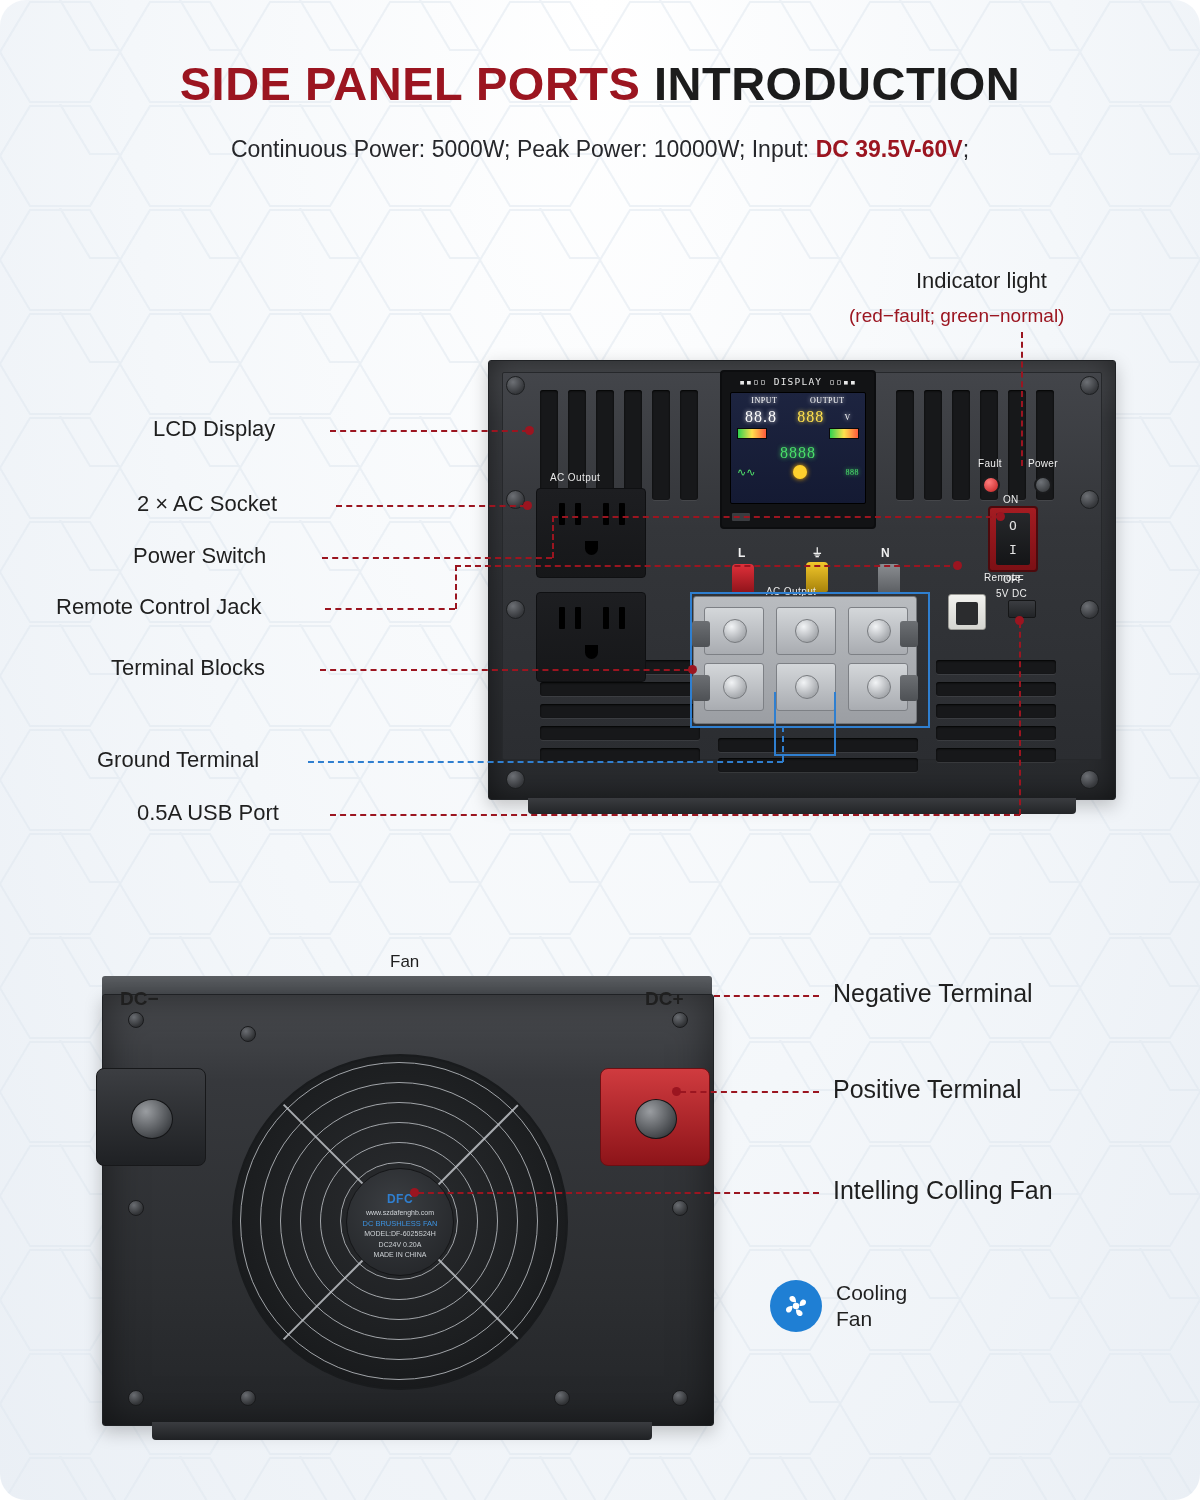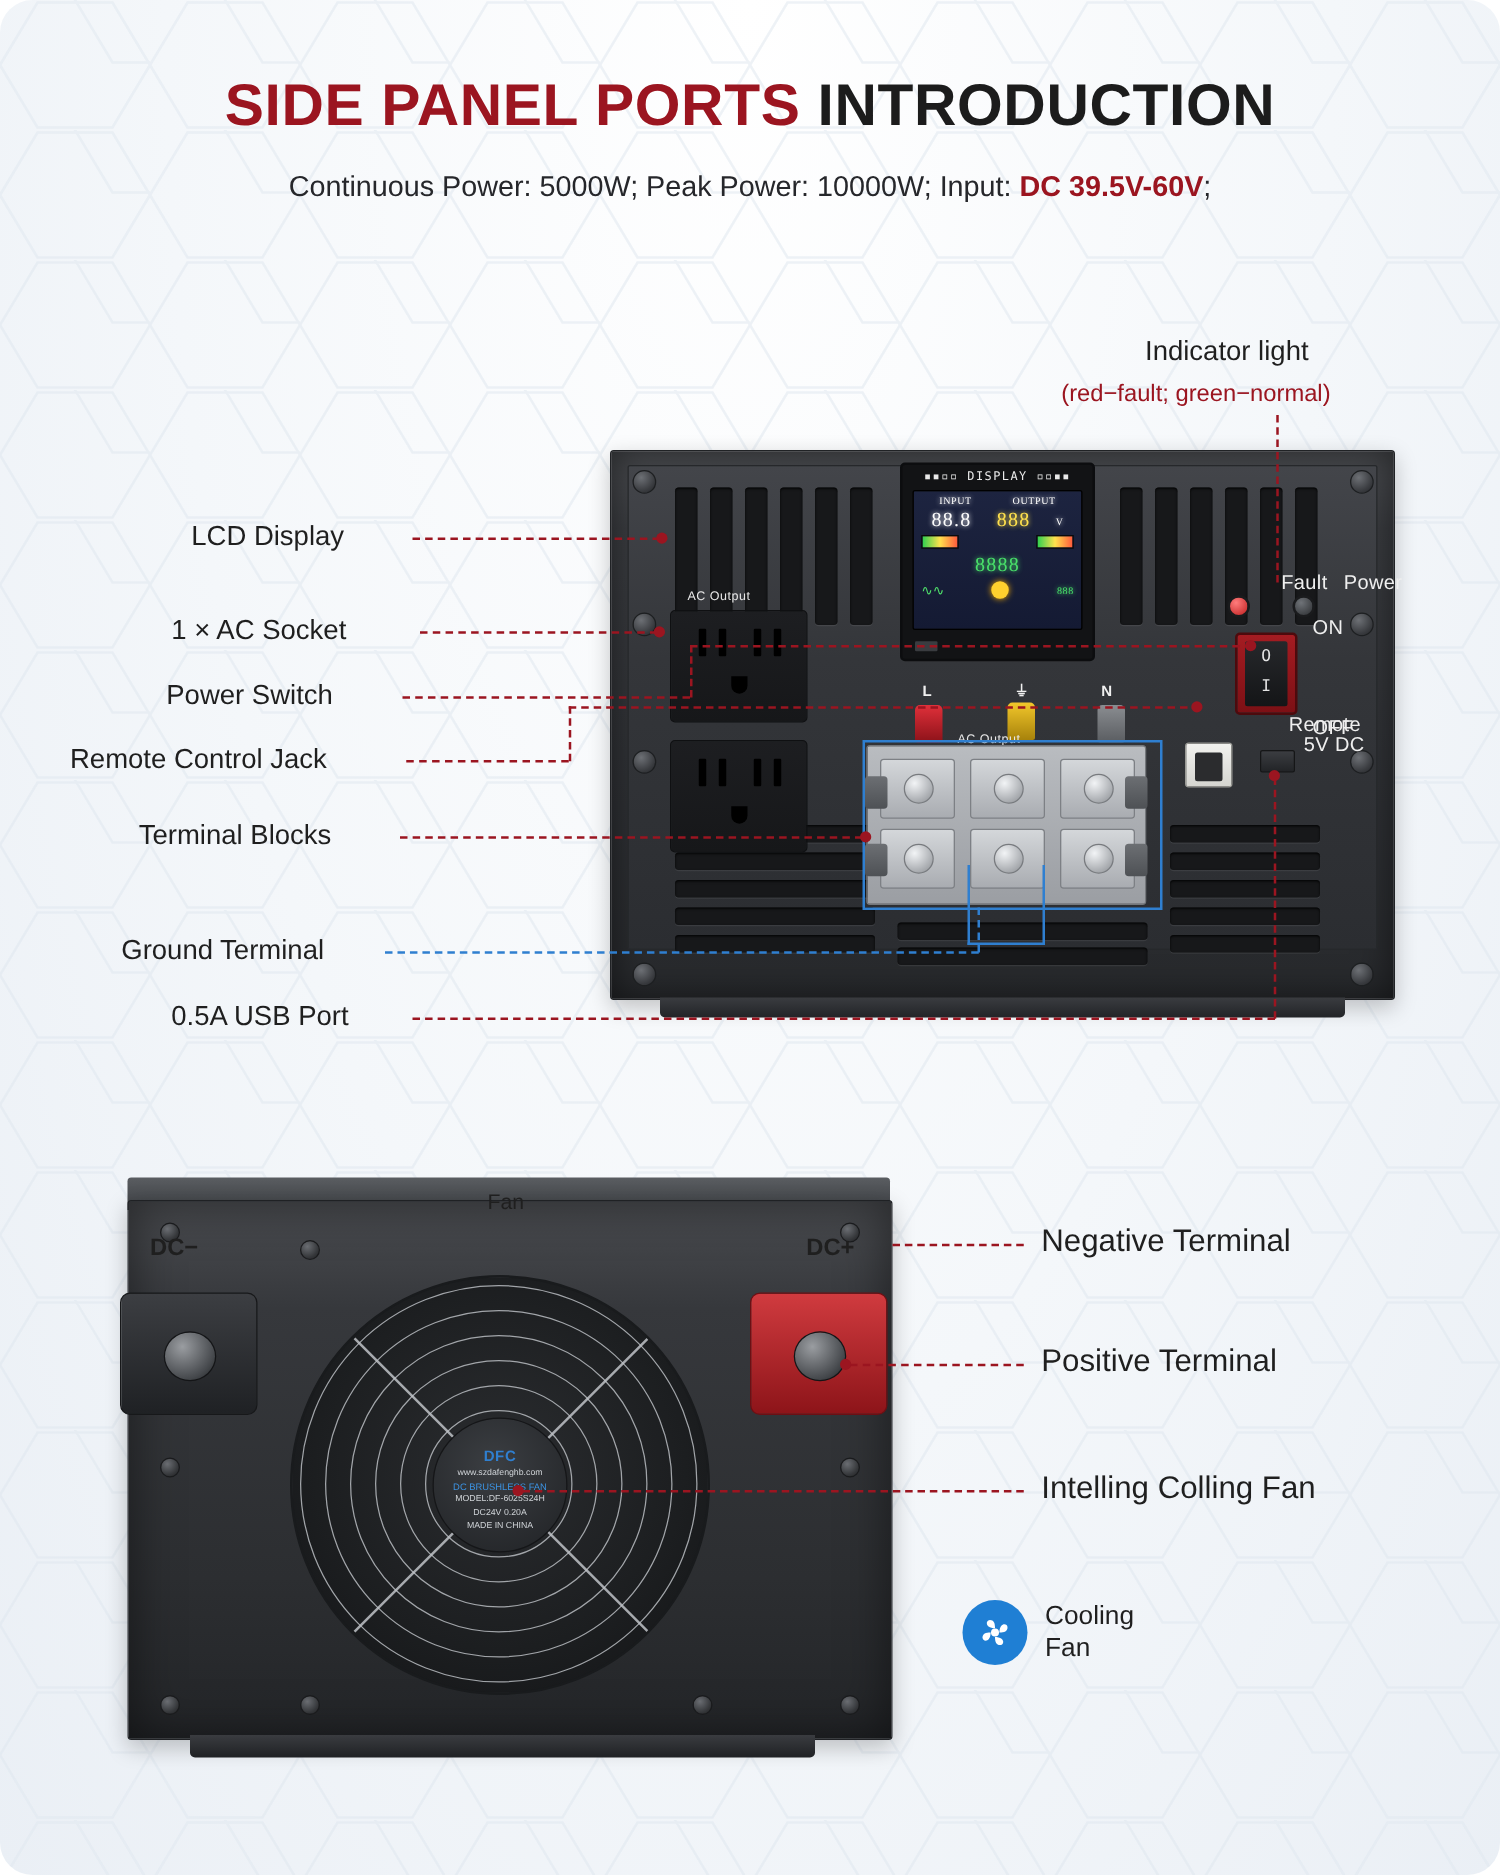--- a/index.html
+++ b/index.html
@@ -321,24 +321,23 @@
   .led {
     position: absolute;
     width: 14px; height: 14px;
     border-radius: 50%;
     border: 2px solid #1a1b1d;
   }
   .led.red { background: radial-gradient(circle at 35% 30%,#ff7c7c,#c01f1f); }
   .led.dark { background: radial-gradient(circle at 35% 30%,#6f7378,#2b2d30); }
   .tiny {
     position: absolute;
-    font-size: 16px;
+    font-size: 10px;
     color: #efefef;
     letter-spacing: .3px;
-    margin-left: 47px;
   }
   .rj-jack {
     position: absolute;
     left: 460px;
     top: 234px;
     width: 36px;
     height: 34px;
     background: linear-gradient(180deg,#f2f2ef,#d5d5d0);
     border: 1px solid #9a9a95;
     border-radius: 3px;
@@ -356,21 +355,21 @@
     width: 26px; height: 16px;
     background: linear-gradient(180deg,#3b3d41,#222427);
     border: 1px solid #151617;
     border-radius: 2px;
   }
 
   
   .unit-back {
     position: absolute;
     left: 92px;
-    top: 942px;
+    top: 976px;
     width: 630px;
     height: 470px;
   }
   .back-body {
     position: absolute;
     left: 10px; top: 18px;
     width: 610px; height: 430px;
     background: linear-gradient(180deg,#4a4c50 0%, #36383c 20%, #2c2e31 70%, #232528 100%);
     border: 1px solid #1f2124;
     border-radius: 3px;
@@ -672,21 +671,21 @@
     <div class="tiny" style="left:508px; top:228px;">5V  DC</div>
     <div class="usb"></div>
 
     <div class="base-foot"></div>
   </div>
 
   <div class="label" style="left:153px; top:416px;">LCD Display</div>
   <div class="leader" style="left:330px; top:430px; width:198px;"></div>
   <div class="dot" style="left:525px; top:426px;"></div>
 
-  <div class="label" style="left:137px; top:491px;">1 × AC Socket</div>
+  <div class="label" style="left:137px; top:491px;">2 × AC Socket</div>
   <div class="leader" style="left:336px; top:505px; width:190px;"></div>
   <div class="dot" style="left:523px; top:501px;"></div>
 
   <div class="label" style="left:133px; top:543px;">Power Switch</div>
   <div class="leader" style="left:322px; top:557px; width:230px;"></div>
   <div class="leader" style="left:552px; top:516px; width:450px; transform:rotate(0deg);"></div>
   <div class="leader v" style="left:552px; top:516px; height:42px;"></div>
   <div class="dot" style="left:996px; top:512px;"></div>
 
   <div class="label" style="left:56px; top:594px;">Remote Control Jack</div>

